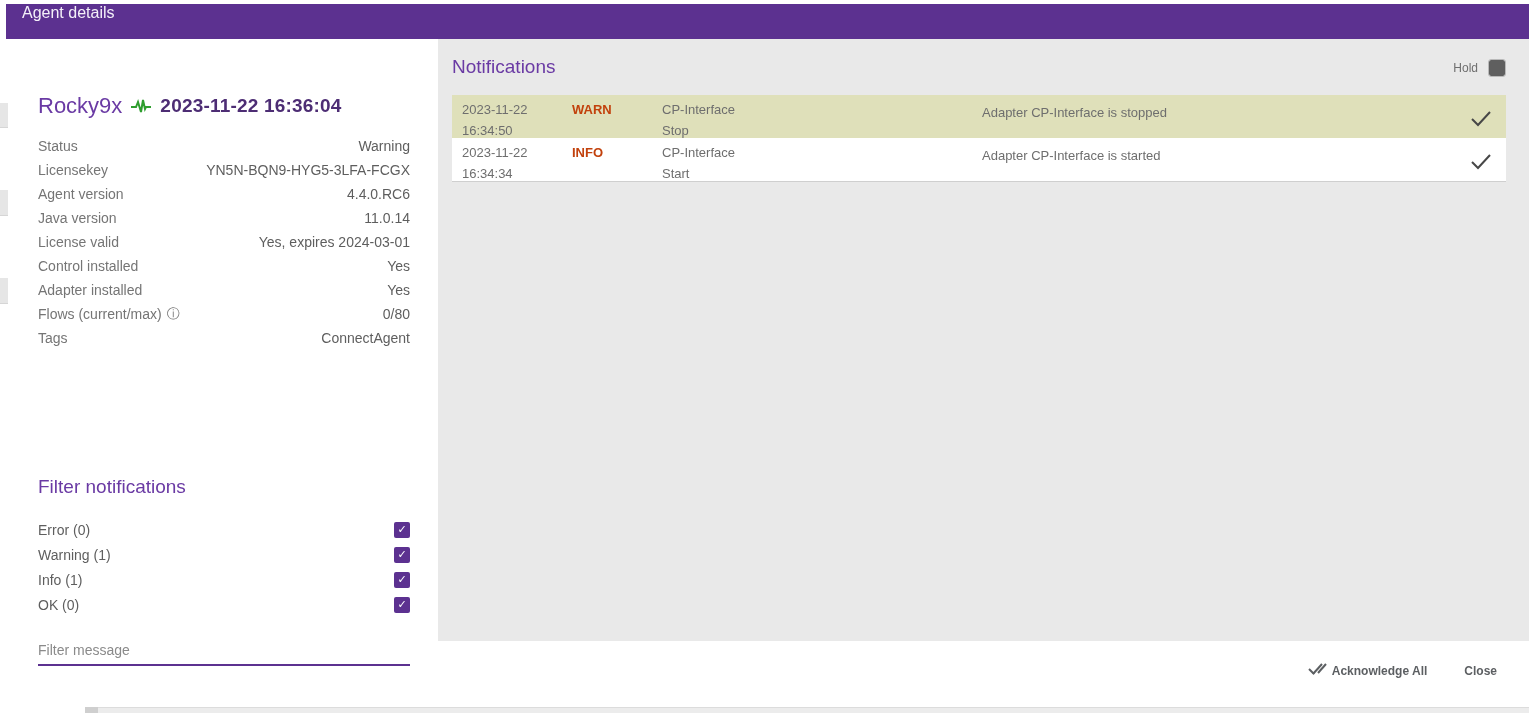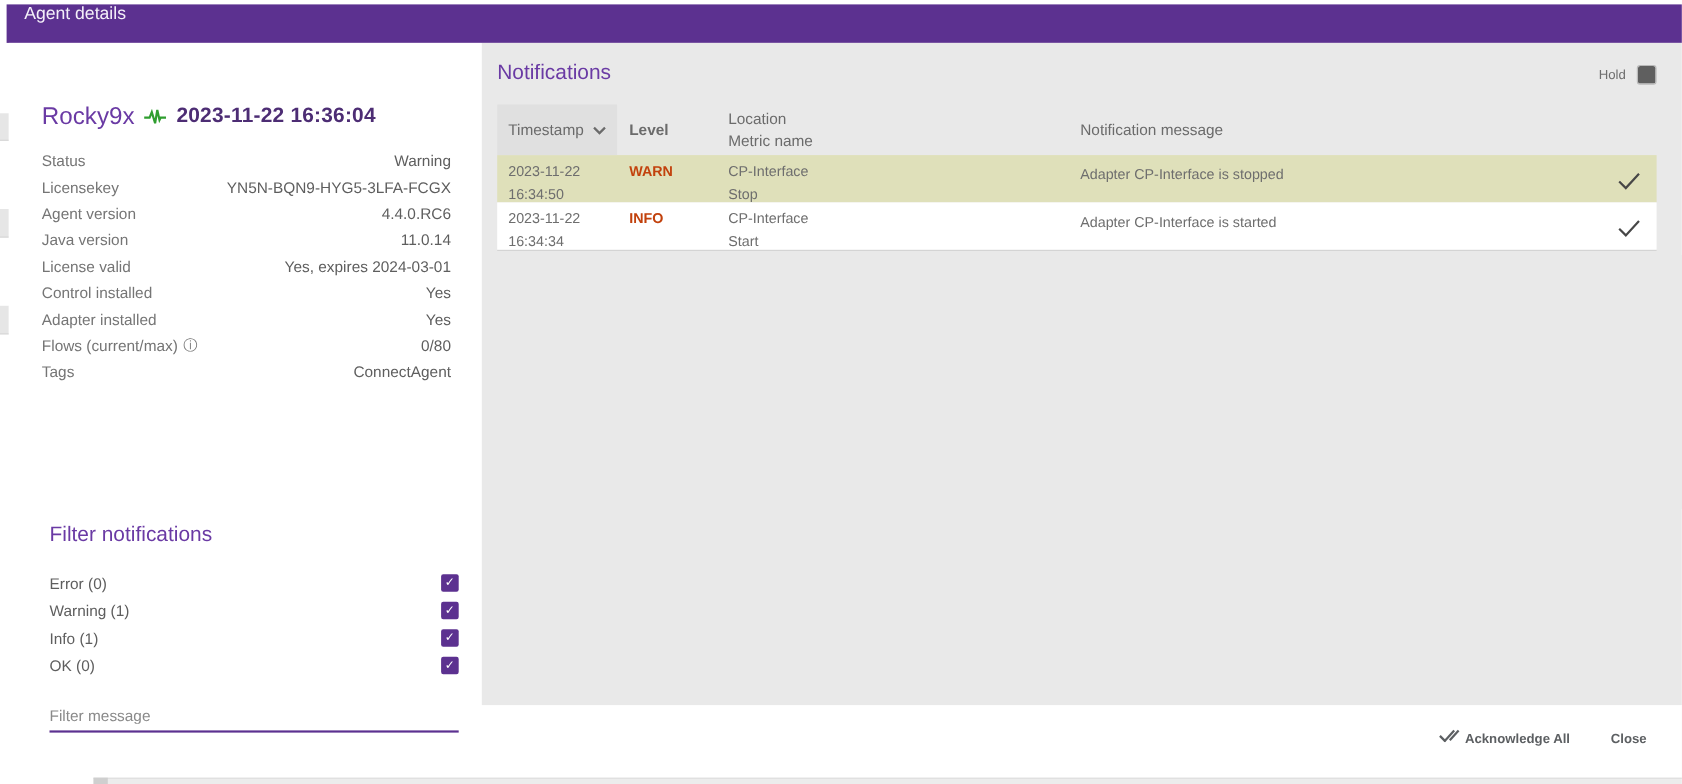--- a/index.html
+++ b/index.html
@@ -26,21 +26,21 @@
   .agent-name{font-size:22px;color:var(--title-purple);}
   .pulse-icon{display:flex;align-items:center;}
   .agent-date{font-size:19px;font-weight:bold;color:var(--date-purple);letter-spacing:.2px;}
 
   .details{position:absolute;left:30px;top:95px;width:372px;}
   .detail-row{display:flex;justify-content:space-between;align-items:center;height:24px;font-size:14px;}
   .detail-label{color:#757575;display:flex;align-items:center;}
   .detail-value{color:#5e5e5e;}
   .info-icon{font-size:13px;color:#757575;margin-left:5px;}
 
-  .filter{position:absolute;left:37px;top:437px;width:372px;}
+  .filter{position:absolute;left:30px;top:437px;width:372px;}
   .filter-title{font-size:19px;color:var(--title-purple);margin:0 0 19px 0;font-weight:normal;}
   .filter-row{display:flex;justify-content:space-between;align-items:center;height:25px;font-size:14px;color:#5e5e5e;}
   .cbx{width:16px;height:16px;background:var(--purple);border-radius:2px;color:#fff;
        display:flex;align-items:center;justify-content:center;font-size:11px;cursor:pointer;}
   .filter-input-wrap{margin-top:21px;}
   .filter-input{width:100%;border:none;border-bottom:2px solid var(--purple);background:transparent;
                 font-size:14px;color:#757575;padding:4px 0 6px 0;outline:none;font-family:inherit;}
   .filter-input::placeholder{color:#8a8a8a;opacity:1;}
 
   
@@ -168,41 +168,20 @@
 </div>
 
 <div class="right-panel">
   <div class="notif-title">Notifications</div>
   <div class="hold">
     <span>Hold</span>
     <span class="hold-box"></span>
   </div>
 
   <div class="ntable">
-    <div class="trow thead">
-      <div class="c1">
-        <span>Timestamp</span>
-        <span>
-          <svg width="12" height="8" viewBox="0 0 12 8">
-              <polyline points="1,1 6,6 11,1" fill="none" stroke="#6b6b6b" stroke-width="2"></polyline>
-            </svg>
-        </span>
-      </div>
-      <div class="c2">
-        <span>Level</span>
-      </div>
-      <div class="c3">
-        <span>Location</span>
-        <span>Metric name</span>
-      </div>
-      <div class="c4">
-        <span>Notification message</span>
-      </div>
-      <div class="c5"></div>
-    </div>
 
     <div class="trow tr hl">
       <div class="cell c1">
         <div>2023-11-22</div>
         <div>16:34:50</div>
       </div>
       <div class="cell c2">WARN</div>
       <div class="cell c3">
         <div>CP-Interface</div>
         <div>Stop</div>

